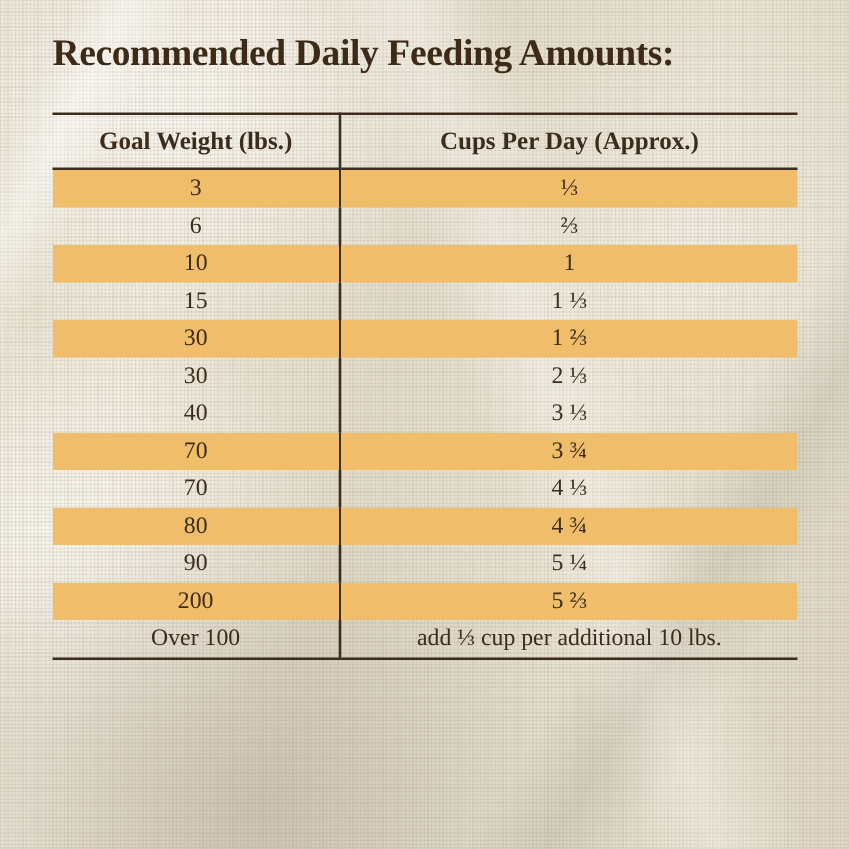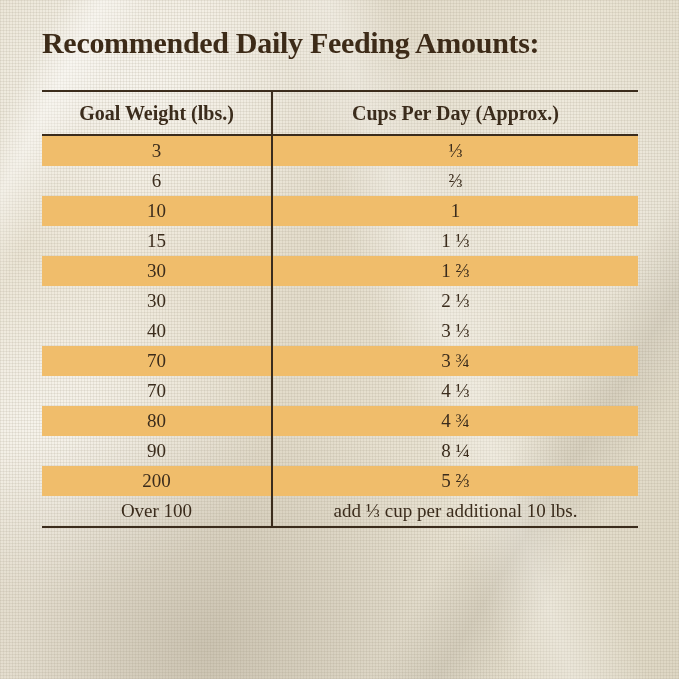--- a/index.html
+++ b/index.html
@@ -170,21 +170,21 @@
           <tr>
             <td class="col1">70</td>
             <td class="frac">4 ⅓</td>
           </tr>
           <tr class="stripe">
             <td class="col1">80</td>
             <td class="frac">4 ¾</td>
           </tr>
           <tr>
             <td class="col1">90</td>
-            <td class="frac">8 ¼</td>
+            <td class="frac">5 ¼</td>
           </tr>
           <tr class="stripe">
             <td class="col1">200</td>
             <td class="frac">5 ⅔</td>
           </tr>
           <tr class="last">
             <td class="col1">Over 100</td>
             <td class="frac">add ⅓ cup per additional 10 lbs.</td>
           </tr>
         </tbody>

